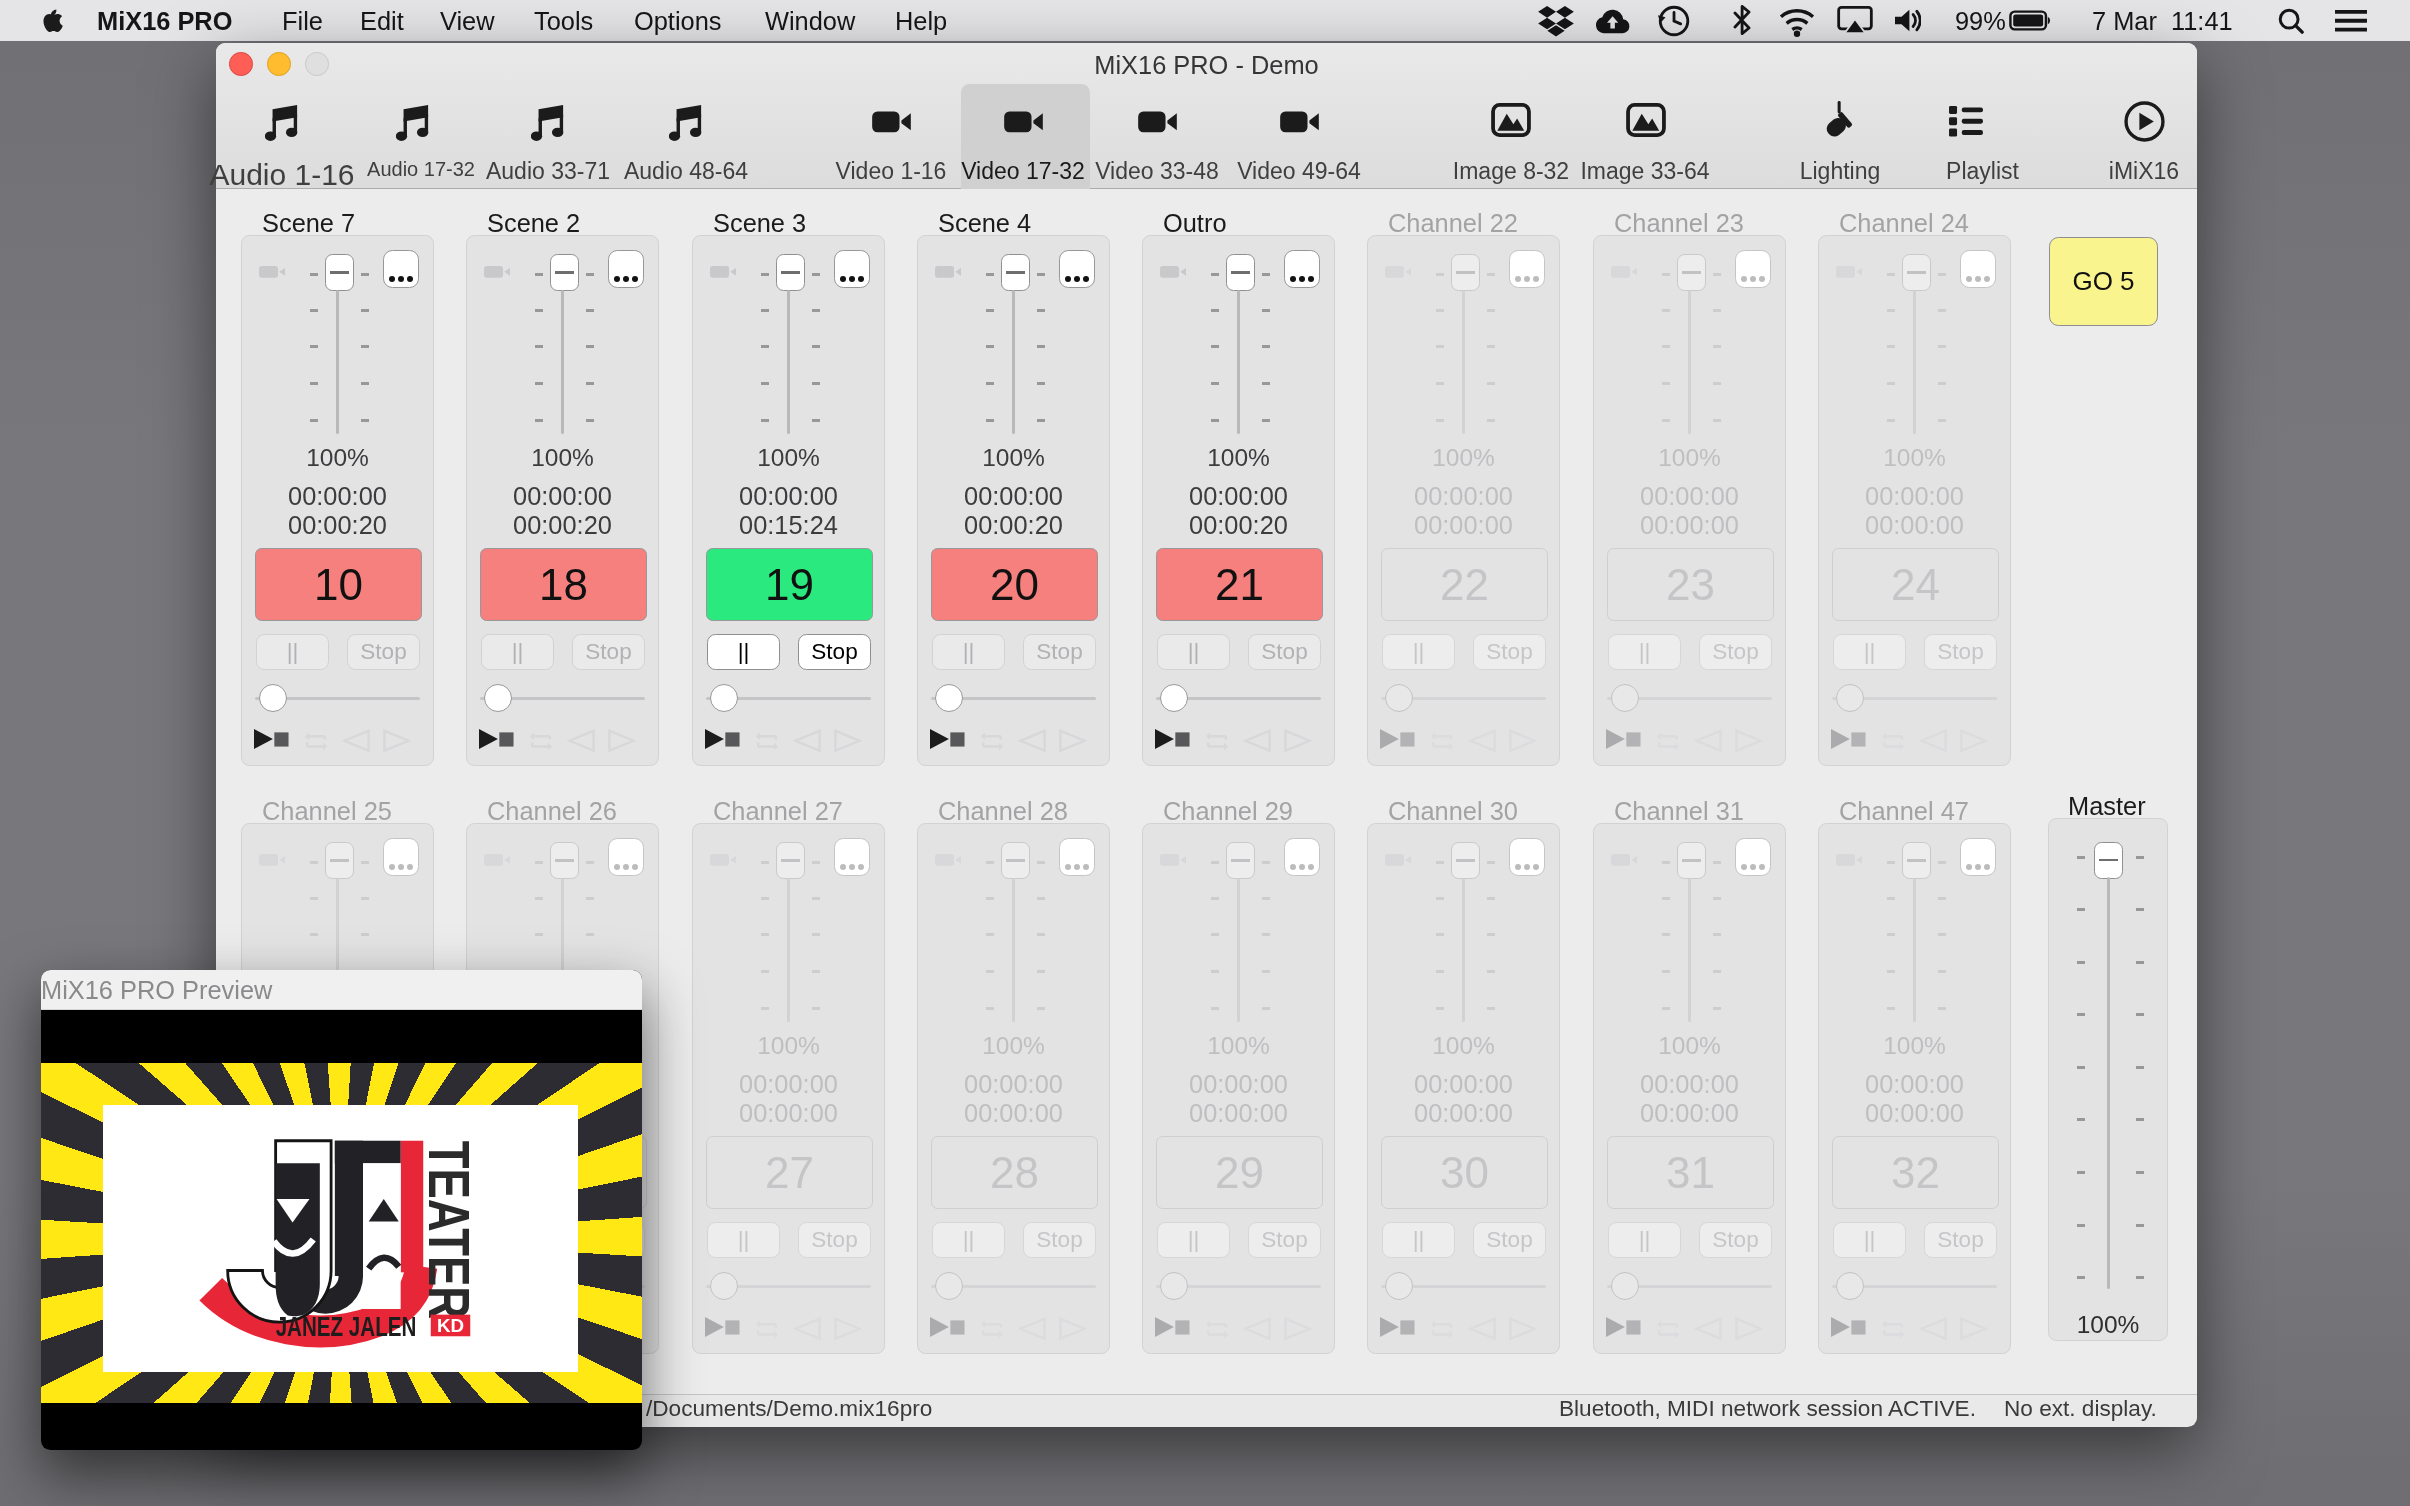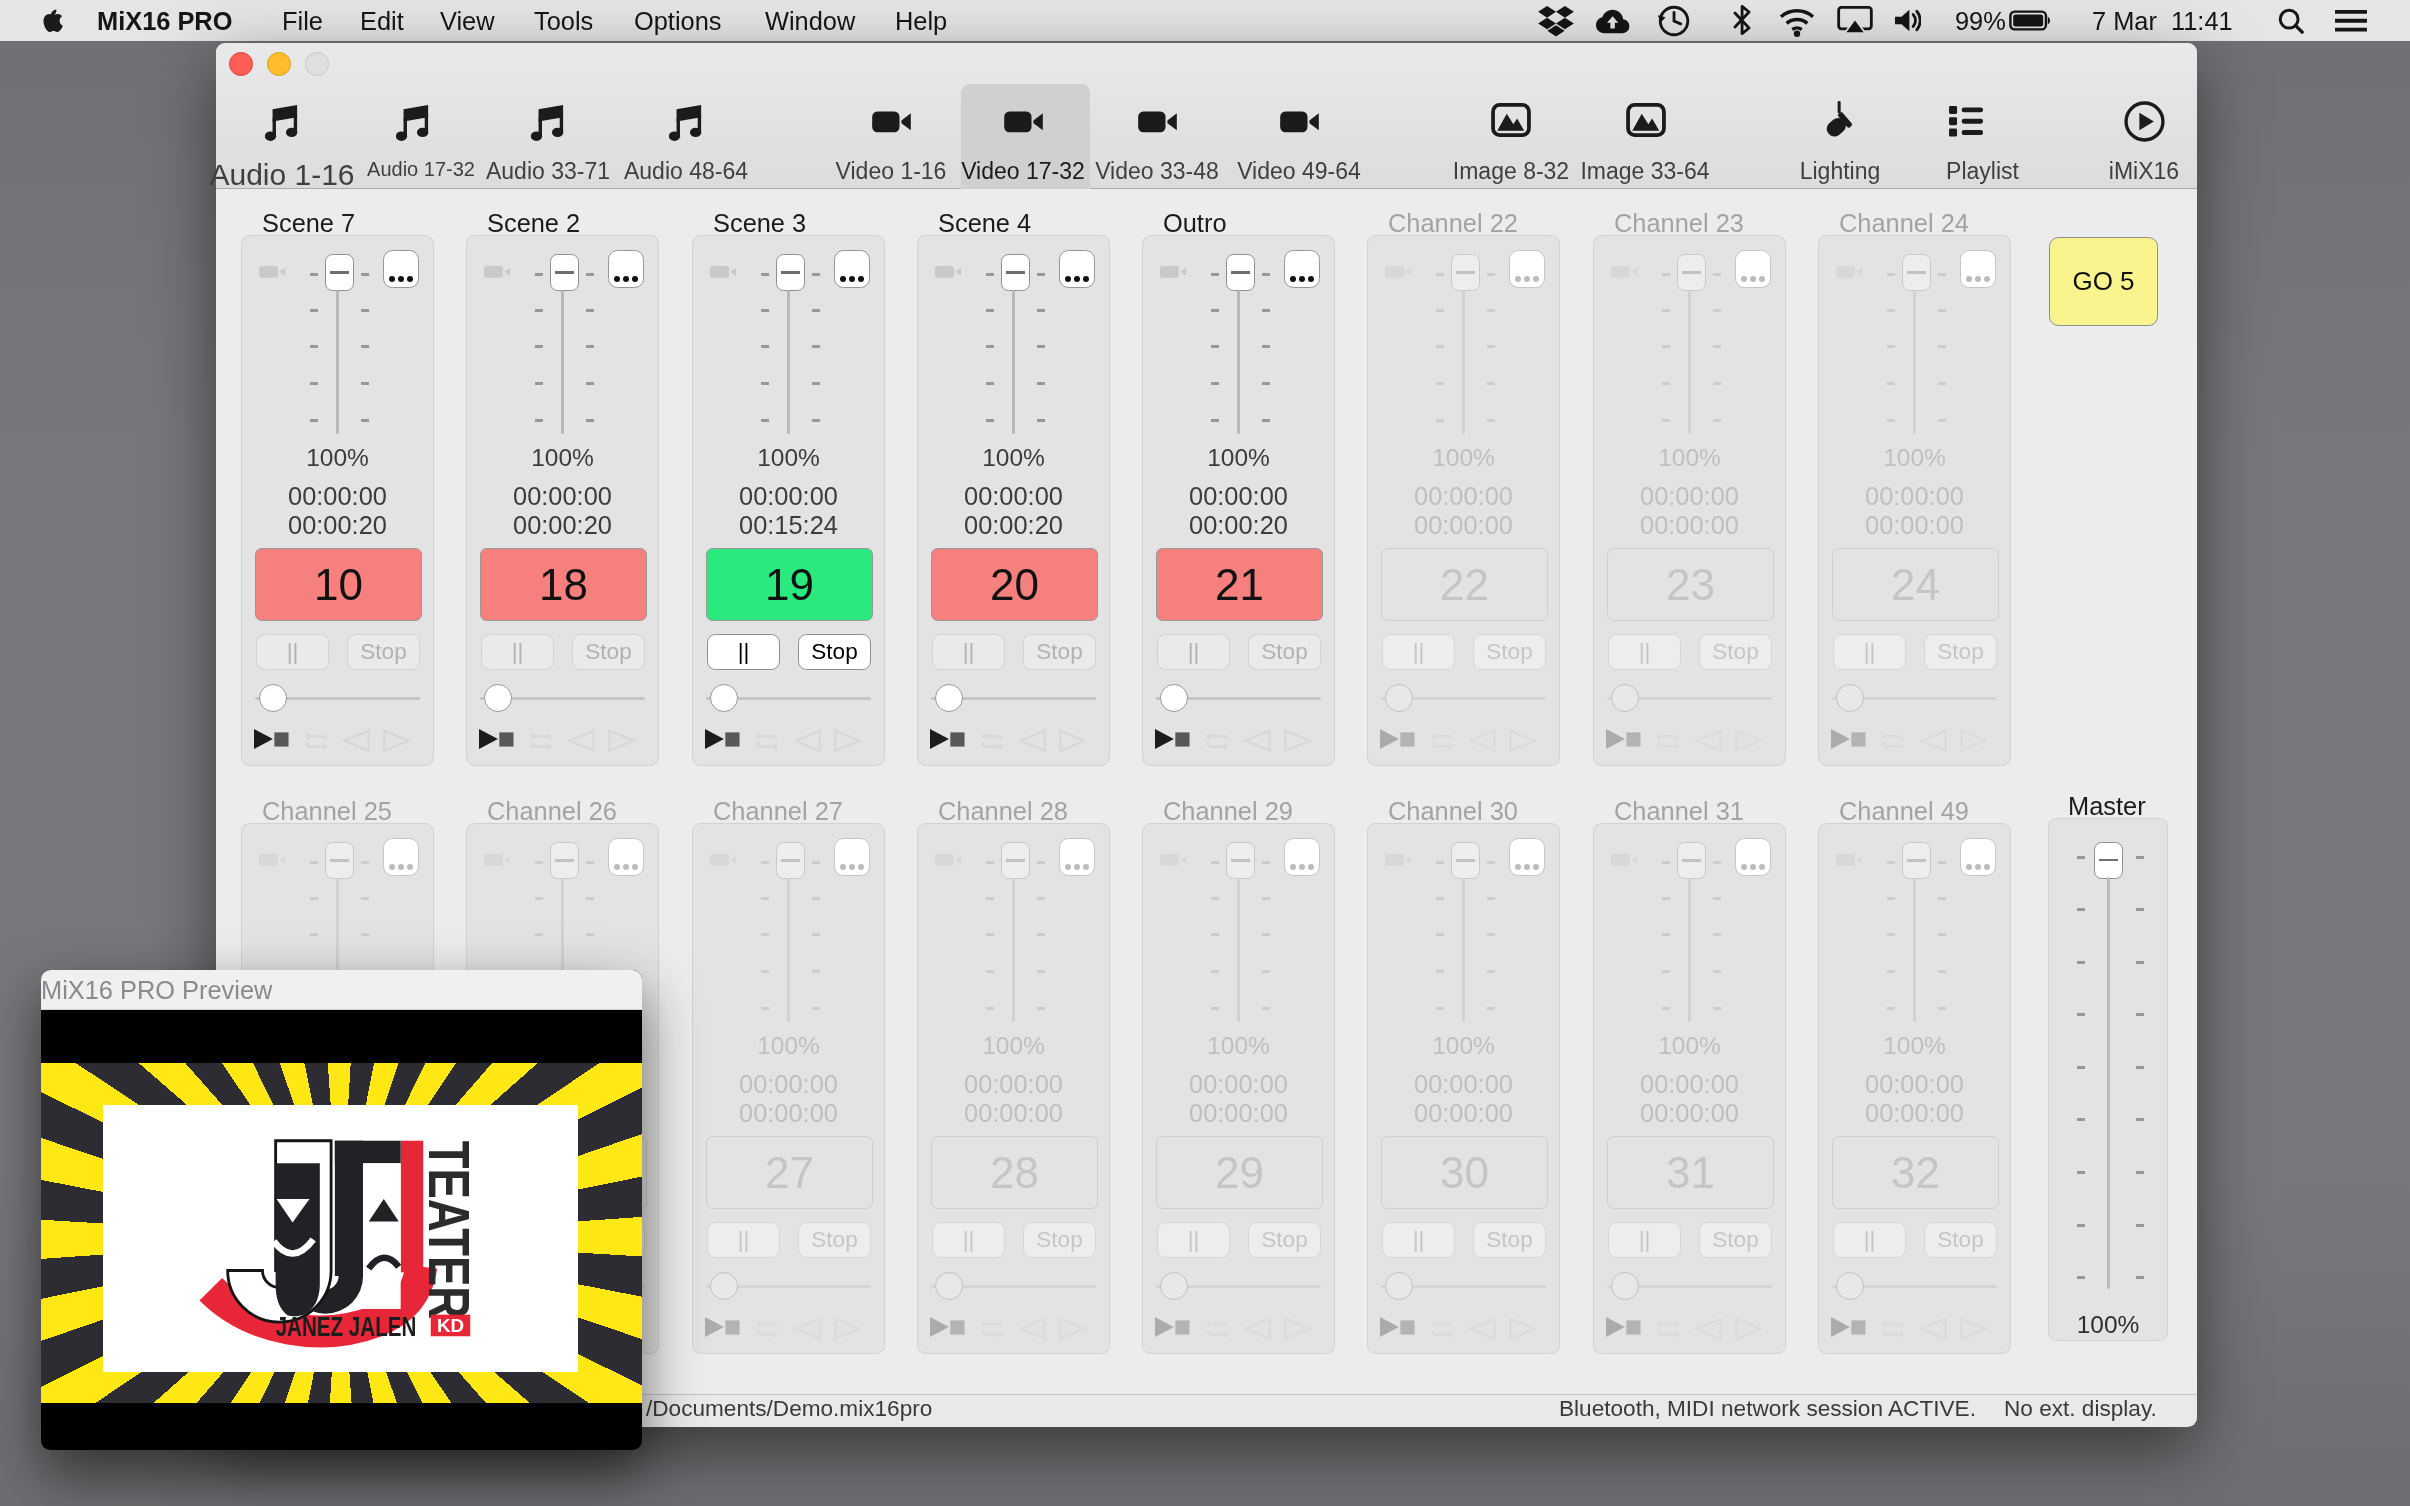--- a/index.html
+++ b/index.html
@@ -105,20 +105,21 @@
       </svg></div>
     <div style="position:absolute;left:2335px;top:9.4px;"><svg width="32" height="23.5" viewBox="0 0 34 25" style="">
         <path d="M0 3 H34 M0 12.5 H34 M0 22 H34" stroke="#151517" stroke-width="4"></path>
       </svg></div>
   </div>
 <div class="win">
     <div class="chrome">
       <div class="tl" style="left:13px;background:#fd5f57;border:0.9px solid #e0443c;"></div>
       <div class="tl" style="left:51px;background:#febc2e;border:0.9px solid #dfa023;"></div>
       <div class="tl" style="left:89px;background:#dfdfdf;border:0.9px solid #c9c9c9;"></div>
+      <div class="wtitle">MiX16 PRO - Demo</div>
       <div style="position:absolute;left:745px;top:41px;width:129px;height:105px;background:#d0d0d0;border-radius:8.5px 8.5px 0 0;"></div>
       <div style="position:absolute;left:49px;top:60px;"><svg width="34" height="38" viewBox="0 0 36 40" style="">
           <path d="M8 6.5 L34 2 L34 15 L8 19.5 Z" fill="#1b1b1b"></path>
           <rect x="8" y="16" width="3.6" height="19" fill="#1b1b1b"></rect>
           <rect x="30.4" y="12" width="3.6" height="19" fill="#1b1b1b"></rect>
           <ellipse cx="5.8" cy="35" rx="6" ry="5" fill="#1b1b1b"></ellipse>
           <ellipse cx="28.2" cy="31" rx="6" ry="5" fill="#1b1b1b"></ellipse>
         </svg></div>
       <div style="position:absolute;left:-47px;top:115px;width:226px;text-align:center;font-size:30px;color:#3f3f3f;">Audio 1-16</div>
       <div style="position:absolute;left:180px;top:60px;"><svg width="34" height="38" viewBox="0 0 36 40" style="">
@@ -927,21 +928,21 @@
         <path d="M7.5 2.5 L3 6.5 L7.5 10.5 Z" fill="#dcdcde"></path>
         <path d="M22.5 13.5 L27 17.5 L22.5 21.5 Z" fill="#dcdcde"></path>
       </svg></div>
     <div class="trans" style="left:100px;"><svg width="28" height="23.5" viewBox="0 0 30 25" style="">
         <path d="M28.5 1.8 L28.5 23.2 L2.5 12.5 Z" fill="none" stroke="#dcdcde" stroke-width="2.6"></path>
       </svg></div>
     <div class="trans" style="left:141px;"><svg width="28" height="23.5" viewBox="0 0 30 25" style="">
         <path d="M1.5 1.8 L1.5 23.2 L27.5 12.5 Z" fill="none" stroke="#dcdcde" stroke-width="2.6"></path>
       </svg></div>
   </div>
-<div class="slab dim" style="left:1839px;top:797px;">Channel 49</div>
+<div class="slab dim" style="left:1839px;top:797px;">Channel 47</div>
 <div class="panel dim" style="left:1818px;top:823px;">
     <div class="cam"><svg width="26" height="12.2" viewBox="0 0 28 13" style="">
         <rect x="0" y="0" width="20.5" height="12.5" rx="3" fill="#d8d8da"></rect>
         <path d="M21.8 6.2 L28 2 L28 10.5 Z" fill="#d8d8da"></path>
       </svg></div>
     <div class="vthumb">
       <i></i>
     </div>
     <div class="dots">
       <i style="left:4.7px;"></i>

